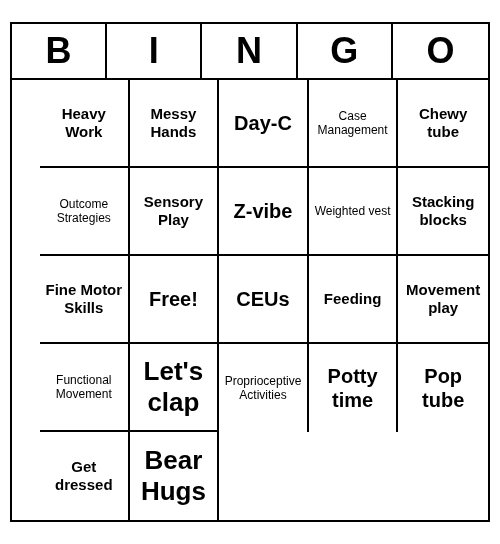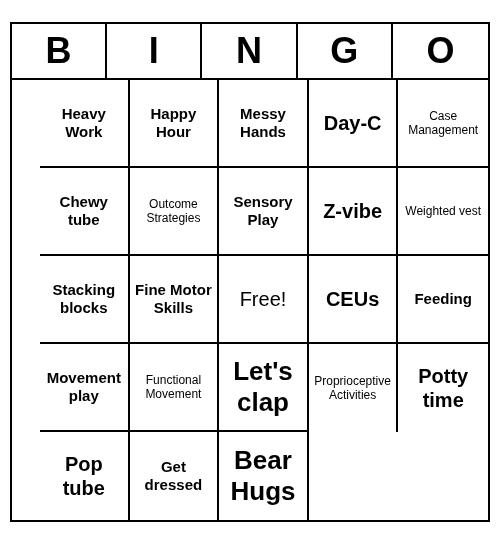--- a/index.html
+++ b/index.html
@@ -83,41 +83,38 @@
       font-weight: bold;
     }
 
     .cell-text.xlarge {
       font-size: 26px;
       font-weight: bold;
     }
 
     .cell-text.free {
       font-size: 20px;
-      font-weight: normal;
+      font-weight: bold;
       text-align: center;
     }
   </style>
 </head>
 <body>
 
 <div class="bingo-card">
   <div class="bingo-header">
     <div class="bingo-letter">B</div>
     <div class="bingo-letter">I</div>
     <div class="bingo-letter">N</div>
     <div class="bingo-letter">G</div>
     <div class="bingo-letter">O</div>
   </div>
   <div class="bingo-grid" id="grid-container">
   <div class="bingo-cell">
         <span class="cell-text">Heavy Work</span>
-      </div>
-      <div class="bingo-cell">
-        <span class="cell-text">Happy Hour</span>
       </div>
       <div class="bingo-cell">
         <span class="cell-text">Messy Hands</span>
       </div>
       <div class="bingo-cell">
         <span class="cell-text large">Day-C</span>
       </div>
       <div class="bingo-cell">
         <span class="cell-text small">Case Management</span>
       </div>

